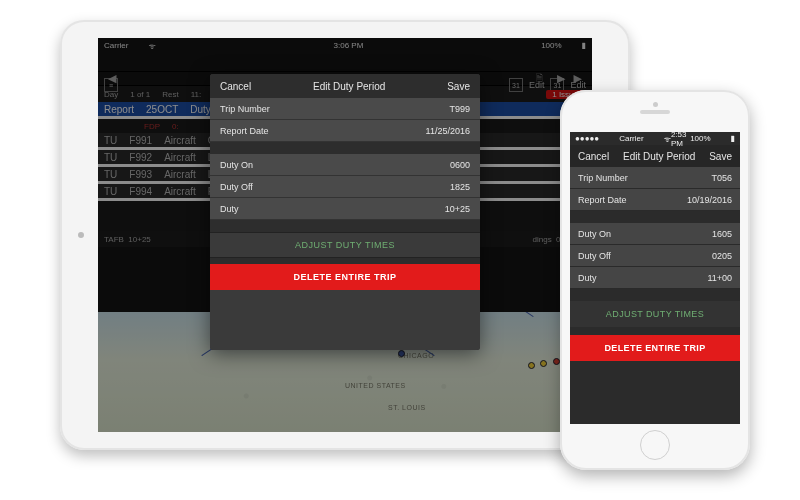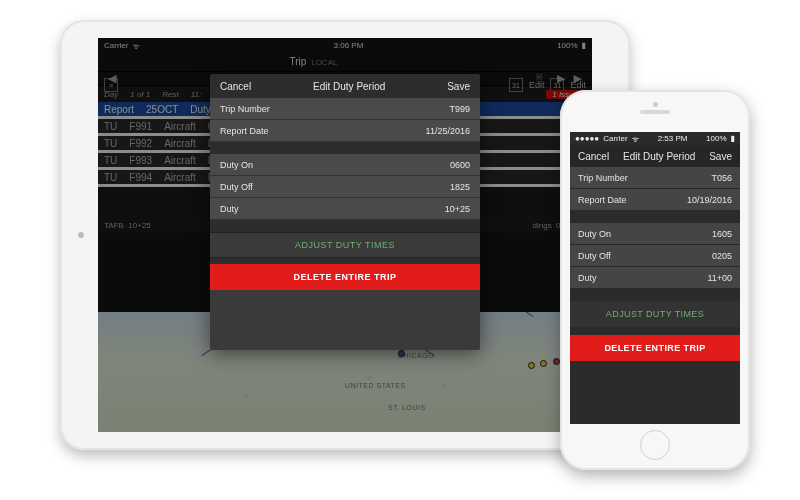--- a/index.html
+++ b/index.html
@@ -21,32 +21,32 @@
     width: 100%; height: 100%;
     background: #151515;
     position: relative;
     overflow: hidden;
     color: #ddd;
     font-size: 9px;
   }
 
   
   .statusbar { height: 14px; display:flex; align-items:center; justify-content:space-between; padding:0 6px; font-size:8px; color:#eee; }
-  .statusbar .sb-left, .statusbar .sb-right { display:flex; align-items:center; gap:4px; }
+  .statusbar .sb-left, .statusbar .sb-right { display:flex; align-items:center; gap:20px; }
 
   
   .navbar { height: 20px; display:flex; align-items:center; justify-content:space-between; padding:0 6px; border-bottom:1px solid #000; }
   .navbar .nav-title { flex:1; text-align:center; font-size:10px; color:#eee; }
   .navbar .nav-title .sub { color:#888; font-size:8px; margin-left:2px; }
   .navbar .nav-group { display:flex; align-items:center; gap:6px; color:#bbb; font-size:9px;margin-top:47px; }
   .icon-btn { width:14px; height:14px; border:1px solid #777; display:flex; align-items:center; justify-content:center; font-size:7px; color:#bbb; }
   .arrow { color:#aaa; font-size:11px; padding:0 4px; }
 
   
-  .colstrip { display:flex; align-items:center; height:16px; background:#1d1d1d; font-size:8px; color:#aaa;font-style:italic; }
+  .colstrip { display:flex; align-items:center; height:16px; background:#1d1d1d; font-size:8px; color:#aaa; }
   .colstrip span { padding:0 6px; }
   .issue-badge { background:#d11; color:#fff; padding:1px 5px; border-radius:2px; font-size:8px; margin-left:auto; margin-right:8px; }
 
   
   .flightrow { display:flex; align-items:center; height:17px; background:#2a2a2a; border-bottom:3px solid #ffffff; font-size:10px; color:#bbb; }
   .flightrow.sel { background:#1d4fa8; color:#fff; }
   .flightrow span { padding:0 6px; }
   .fdp-row { display:flex; align-items:center; height:14px; background:#1a1a1a; font-size:8px; color:#b33; }
   .fdp-row span { padding:0 6px; }
 
@@ -139,24 +139,20 @@
       <div class="sb-right">
         <span>100%</span>
         <span>▮</span>
       </div>
     </div>
 
     <div class="navbar">
       <div class="nav-group">
         <span class="icon-btn">≡</span>
       </div>
-      <div class="nav-title">
-        <span>Trip</span>
-        <span class="sub">LOCAL</span>
-      </div>
       <div class="nav-group">
         <span class="icon-btn">31</span>
         <span>Edit</span>
         <span class="icon-btn">31</span>
         <span>Edit</span>
       </div>
     </div>
 
     <div class="navbar" style="height:14px;border-bottom:1px solid #000;">
       <span class="arrow">◀</span>
@@ -171,20 +167,25 @@
       <span>1 of 1</span>
       <span>Rest</span>
       <span>11:</span>
       <span class="issue-badge">1 Issue</span>
     </div>
 
     <div class="flightrow sel">
       <span>Report</span>
       <span>25OCT</span>
       <span>Duty</span>
+    </div>
+    <div class="fdp-row">
+      <span style="width:40px"></span>
+      <span>FDP</span>
+      <span>0:</span>
     </div>
 
     <div class="flightrow">
       <span>TU</span>
       <span>F991</span>
       <span>Aircraft</span>
       <span>ORD</span>
       <span>LA</span>
     </div>
     <div class="flightrow">

